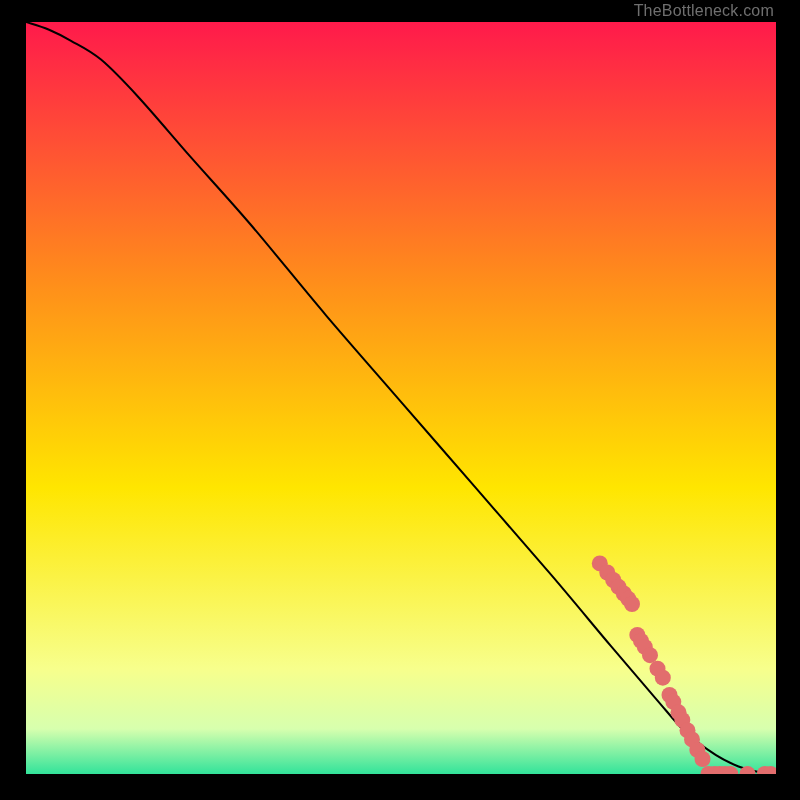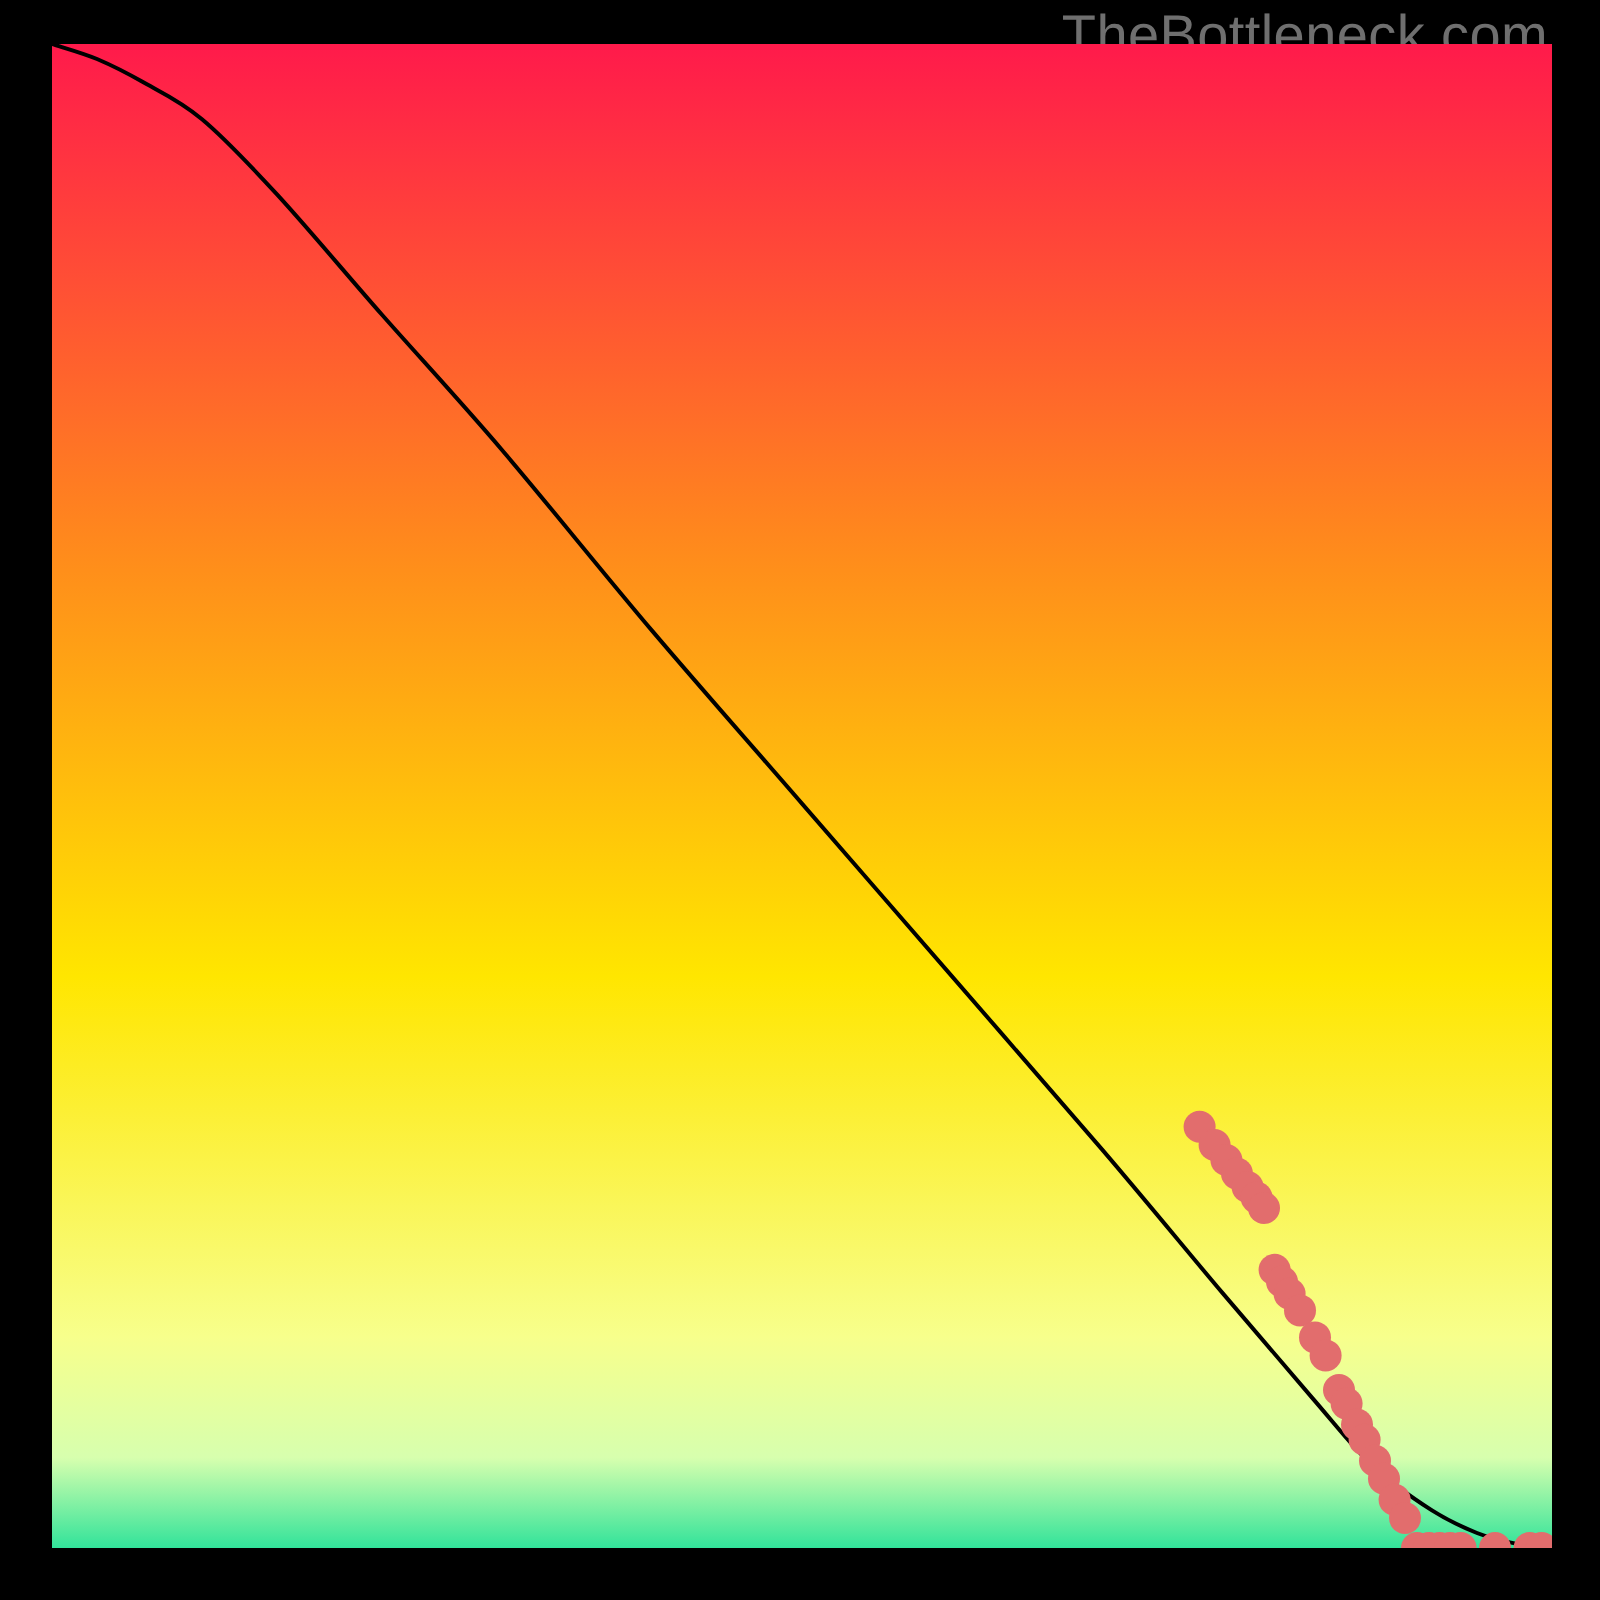--- a/index.html
+++ b/index.html
@@ -24,21 +24,21 @@
     left: 0;
     top: 0;
     width: 750px;
     height: 752px;
   }
   .watermark {
     position: absolute;
     top: 2px;
     right: 26px;
     color: #6f6f6f;
-    font-size: 28px;
+    font-size: 16px;
     letter-spacing: 0.2px;
   }
   svg {
     display: block;
   }
 </style>
 </head>
 <body>
 
 <div class="watermark">TheBottleneck.com</div>

